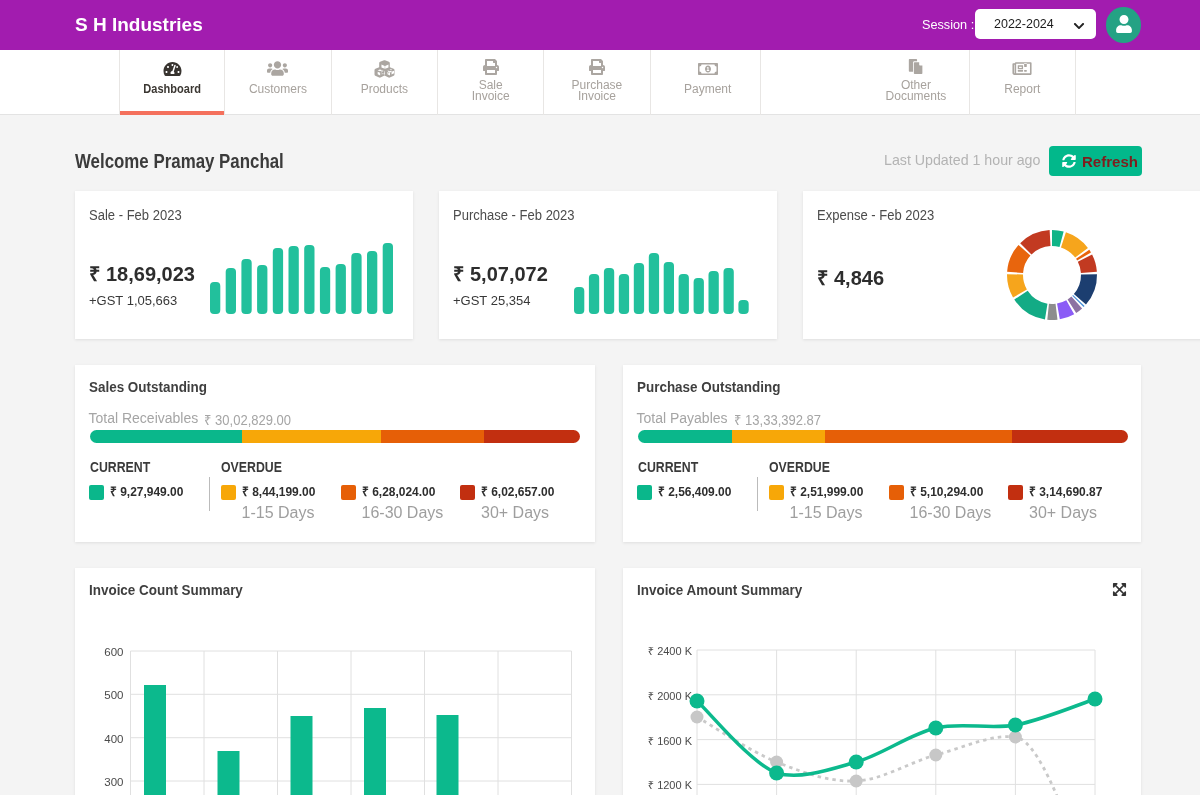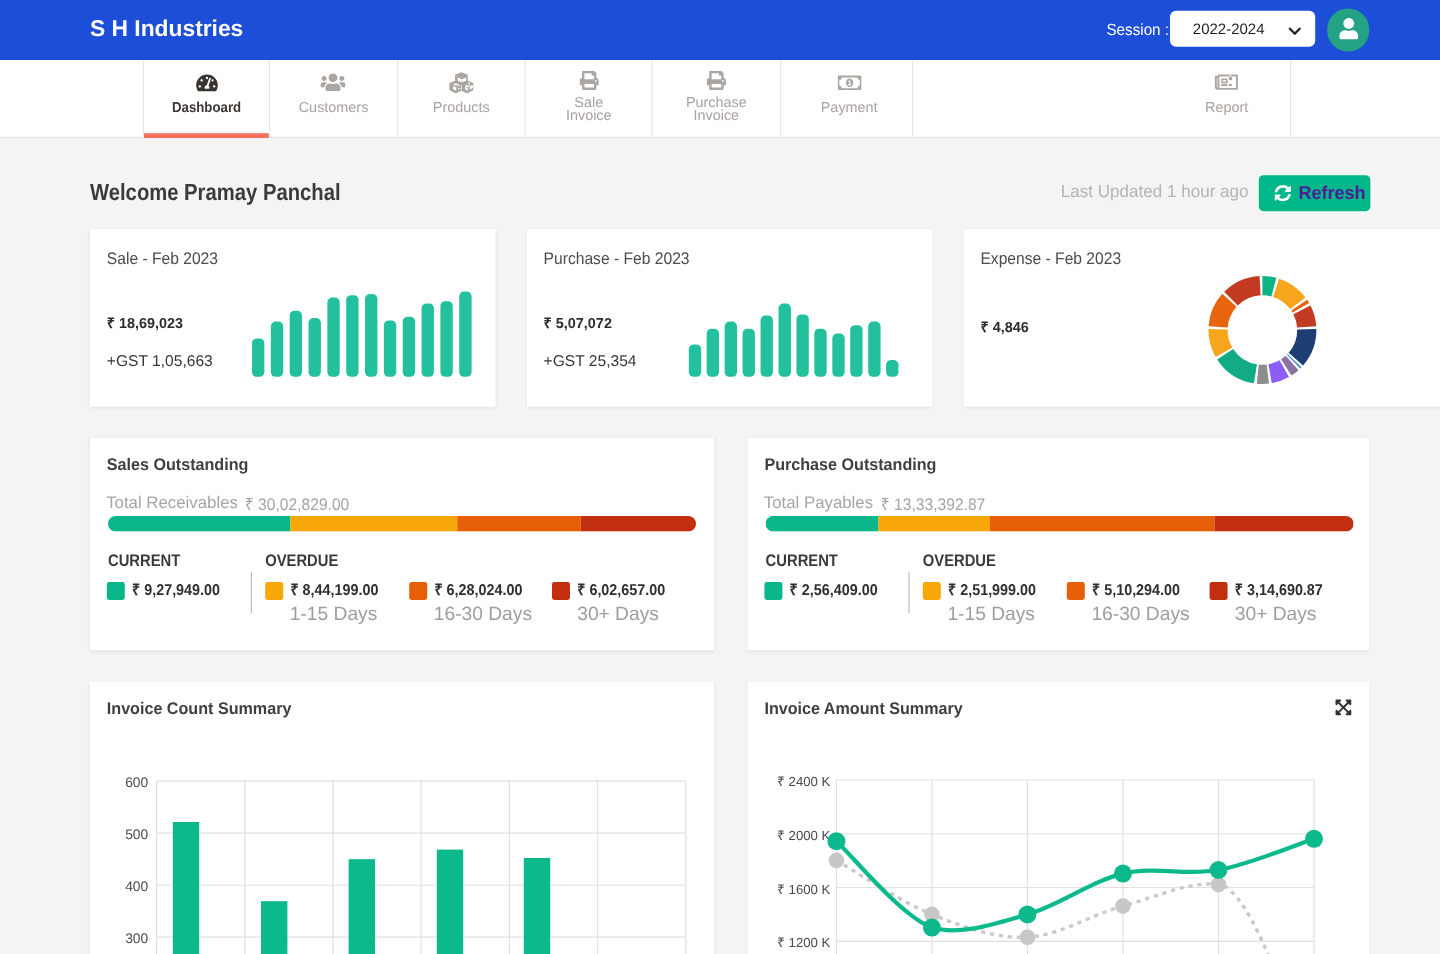--- a/index.html
+++ b/index.html
@@ -1,18 +1,18 @@
 <!DOCTYPE html>
 <html><head>
 <meta charset="utf-8">
 <style>
 * { margin:0; padding:0; box-sizing:border-box; }
 html,body { width:1200px; height:795px; overflow:hidden; }
 body { font-family:"Liberation Sans", sans-serif; background:#f4f4f4; position:relative; }
-.topbar { position:absolute; left:0; top:0; width:1200px; height:50px; background:#1d4ed8; }
+.topbar { position:absolute; left:0; top:0; width:1200px; height:50px; background:#a21caf; }
 .brand { position:absolute; left:75px; top:14px; color:#fff; font-size:19px; font-weight:700; white-space:nowrap; }
 .session { position:absolute; left:922px; top:17px; color:#fff; font-size:13.5px; transform:scaleX(.94); transform-origin:0 0; }
 .select { position:absolute; left:975px; top:9px; width:121px; height:30px; background:#fff; border-radius:5px; }
 .select span { position:absolute; left:19px; top:8px; font-size:12.5px; color:#1c1c1c; }
 .select svg { position:absolute; right:11px; top:11px; }
 .avatar { position:absolute; left:1105.5px; top:7px; width:35.5px; height:35.5px; border-radius:50%; background:#24a284; }
 .avatar svg { position:absolute; left:10px; top:8px; }
 
 .nav { position:absolute; left:0; top:50px; width:1200px; height:65px; background:#fff; border-bottom:1px solid #e3e3e3; }
 .tab { position:absolute; top:0; height:65px; border-right:1px solid #e8e6e4; text-align:center; color:#a7a29d;margin-left:44px; }
@@ -23,30 +23,30 @@
 .tab .lb { font-size:12px; line-height:11px; margin-top:5px; }
 .tab.two .lb { margin-top:3px; }
 .tab svg { fill:#aba6a1; }
 .tab.active { color:#3b3732; font-weight:700; }
 .tab.active .lb { transform:scaleX(.92); transform-origin:50% 0; }
 .tab.active svg { fill:#383430; }
 .tab.active:after { content:""; position:absolute; left:0; bottom:0; width:100%; height:4px; background:#f4705c; }
 
 .welcome { position:absolute; left:75px; top:150px; font-size:19.5px; font-weight:700; color:#3b3b3b; transform:scaleX(.865); transform-origin:0 0; white-space:nowrap; }
 .lastupd { position:absolute; left:884px; top:152px; font-size:14.5px; color:#b3b3b3; transform:scaleX(.98); transform-origin:0 0; }
-.refresh { position:absolute; left:1049px; top:146px; width:93px; height:30px; background:#02b88b; border-radius:4px; color:#4c1d95; font-size:15.5px; font-weight:700; }
+.refresh { position:absolute; left:1049px; top:146px; width:93px; height:30px; background:#02b88b; border-radius:4px; color:#7f1d1d; font-size:15.5px; font-weight:700; }
 .refresh span { position:absolute; left:33px; top:6.5px; transform:scaleX(.97); transform-origin:0 0; }
 .refresh svg { position:absolute; left:13px; top:8px; fill:#fff; }
 
 .card { position:absolute; background:#fff; box-shadow:0 1px 3px rgba(0,0,0,.09); }
 .c1 { left:75px; top:191px; width:338px; height:148px; }
 .c2 { left:439px; top:191px; width:338px; height:148px; }
 .c3 { left:803px; top:191px; width:404px; height:148px; }
 .ctitle { position:absolute; left:14px; top:16px; font-size:14px; color:#4c4c4c; transform:scaleX(.93); transform-origin:0 0; white-space:nowrap; }
-.camount { position:absolute; left:14px; top:69px; font-size:12px; font-weight:700; color:#2d2d2d; white-space:nowrap; }
+.camount { position:absolute; left:14px; top:69px; font-size:20px; font-weight:700; color:#2d2d2d; white-space:nowrap; }
 .cgst { position:absolute; left:14px; top:102px; font-size:13px; color:#383838; white-space:nowrap; }
 .c3 .camount { top:73px; }
 
 .p1 { left:75px; top:365px; width:520px; height:177px; }
 .p2 { left:623px; top:365px; width:518px; height:177px; }
 .ptitle { position:absolute; left:13.5px; top:14px; font-size:14px; font-weight:700; color:#3f3f3f; transform:scaleX(.96); transform-origin:0 0; white-space:nowrap; }
 .ptotal { position:absolute; left:13.5px; top:45px; font-size:14px; color:#a5a5a5; white-space:nowrap; }
 .ptotal b { font-weight:400; position:absolute; left:115px; transform:scaleX(.93); transform-origin:0 0; }
 .pbar { position:absolute; left:15px; top:65px; width:490px; height:13px; border-radius:7px; overflow:hidden; display:flex; }
 .pbar div { height:13px; }
@@ -107,20 +107,26 @@
       <div class="ic"><svg width="16" height="16" viewBox="0 0 512 512" preserveAspectRatio="xMidYMid meet">
           <path d="M448 192V77.25c0-8.49-3.37-16.62-9.37-22.63L393.37 9.37c-6-6-14.14-9.37-22.63-9.37H96C78.33 0 64 14.33 64 32v160c-35.35 0-64 28.65-64 64v112c0 8.84 7.16 16 16 16h48v96c0 17.67 14.33 32 32 32h320c17.67 0 32-14.33 32-32v-96h48c8.84 0 16-7.16 16-16V256c0-35.35-28.65-64-64-64zm-64 256H128v-96h256v96zm0-224H128V64h192v48c0 8.84 7.16 16 16 16h48v96zm48 72c-13.25 0-24-10.75-24-24 0-13.26 10.75-24 24-24s24 10.74 24 24c0 13.25-10.75 24-24 24z"></path>
         </svg></div>
       <div class="lb">Purchase<br>Invoice</div>
     </div>
 <div class="tab" style="left:611px;width:106.3px">
       <div class="ic"><svg width="20" height="16" viewBox="0 0 640 512" preserveAspectRatio="xMidYMid meet">
           <path d="M320 144c-53.02 0-96 50.14-96 112 0 61.85 42.98 112 96 112 53 0 96-50.13 96-112 0-61.86-42.98-112-96-112zm40 168c0 4.42-3.58 8-8 8h-64c-4.42 0-8-3.58-8-8v-16c0-4.42 3.58-8 8-8h16v-55.44l-.47.31a7.992 7.992 0 0 1-11.09-2.22l-8.88-13.31a7.992 7.992 0 0 1 2.22-11.09l15.33-10.22a23.99 23.99 0 0 1 13.31-4.03H328c4.42 0 8 3.58 8 8v88h16c4.42 0 8 3.58 8 8v16zM608 64H32C14.33 64 0 78.33 0 96v320c0 17.67 14.33 32 32 32h576c17.67 0 32-14.33 32-32V96c0-17.67-14.33-32-32-32zm-16 272c-35.35 0-64 28.65-64 64H112c0-35.35-28.65-64-64-64V176c35.35 0 64-28.65 64-64h416c0 35.35 28.65 64 64 64v160z"></path>
         </svg></div>
       <div class="lb">Payment</div>
+    </div>
+<div class="tab two" style="left:819.3px;width:106.3px">
+      <div class="ic"><svg width="18" height="17" viewBox="0 0 512 512" preserveAspectRatio="xMidYMid meet">
+          <path d="M64 32 h200 a24 24 0 0 1 24 24 v40 h-80 a40 40 0 0 0 -40 40 v280 h-104 a24 24 0 0 1 -24 -24 v-336 a24 24 0 0 1 24 -24 z M216 128 h136 l96 96 v232 a24 24 0 0 1 -24 24 h-208 a24 24 0 0 1 -24 -24 v-304 a24 24 0 0 1 24 -24 z m136 0 v72 a24 24 0 0 0 24 24 h72 z"></path>
+        </svg></div>
+      <div class="lb">Other<br>Documents</div>
     </div>
 <div class="tab" style="left:925.6px;width:106.3px">
       <div class="ic"><svg width="22" height="17" viewBox="0 0 576 512" preserveAspectRatio="xMidYMid meet">
           <path d="M552 64H112c-20.858 0-38.643 13.377-45.248 32H24c-13.255 0-24 10.745-24 24v272c0 30.928 25.072 56 56 56h496c13.255 0 24-10.745 24-24V88c0-13.255-10.745-24-24-24zM48 392V144h16v248c0 4.411-3.589 8-8 8s-8-3.589-8-8zm480 8H111.422c.374-2.614.578-5.283.578-8V112h416v288zM172 280h136c6.627 0 12-5.373 12-12v-96c0-6.627-5.373-12-12-12H172c-6.627 0-12 5.373-12 12v96c0 6.627 5.373 12 12 12zm28-80h80v40h-80v-40zm-40 140v-24c0-6.627 5.373-12 12-12h136c6.627 0 12 5.373 12 12v24c0 6.627-5.373 12-12 12H172c-6.627 0-12-5.373-12-12zm192 0v-24c0-6.627 5.373-12 12-12h56c6.627 0 12 5.373 12 12v24c0 6.627-5.373 12-12 12h-56c-6.627 0-12-5.373-12-12zm0-144v-96c0-6.627 5.373-12 12-12h56c6.627 0 12 5.373 12 12v96c0 6.627-5.373 12-12 12h-56c-6.627 0-12-5.373-12-12z"></path>
         </svg></div>
       <div class="lb">Report</div>
     </div>
 </div>
 <div class="welcome">Welcome Pramay Panchal</div>
 <div class="lastupd">Last Updated 1 hour ago</div>

